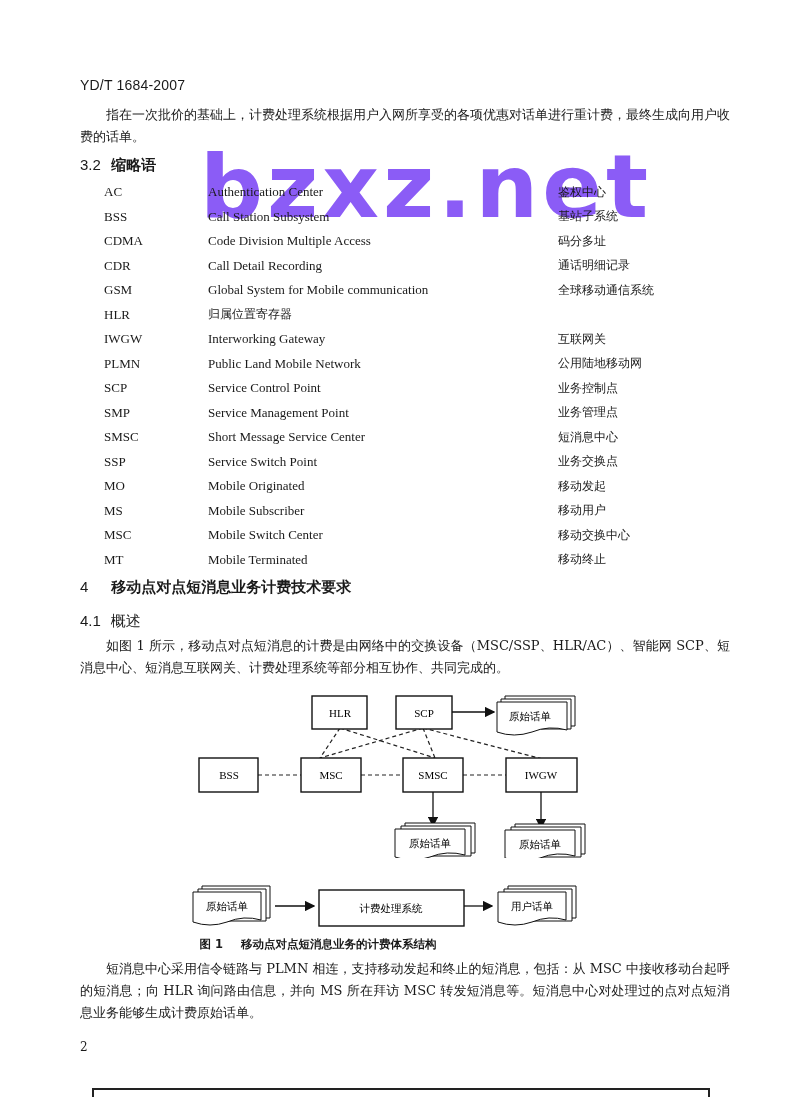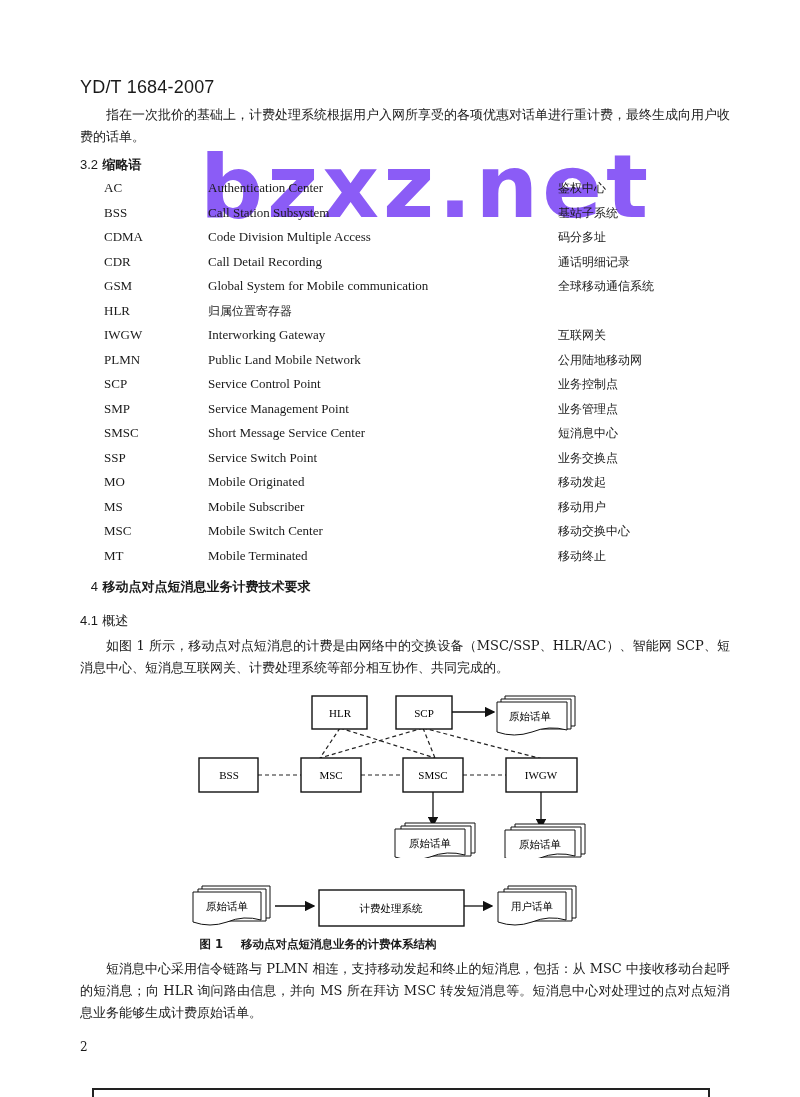--- a/index.html
+++ b/index.html
@@ -1,31 +1,31 @@
 <!DOCTYPE html>
 <html><head>
 <meta charset="utf-8">
 <style>
   html, body { margin: 0; padding: 0; }
   body {
     width: 800px; height: 1097px; background: #ffffff; position: relative; overflow: hidden;
     font-family: "DejaVu Serif", "Liberation Serif", serif; color: #1a1a1a;
   }
   .abs { position: absolute; }
-  .std-id { left: 80px; top: 77px; font-family: "Liberation Sans", "DejaVu Sans", sans-serif; font-size: 18px; letter-spacing: 0.2px; }
+  .std-id { left: 80px; top: 77px; font-family: "Liberation Sans", "DejaVu Sans", sans-serif; font-size: 14px; letter-spacing: 0.2px; }
   .para { left: 80px; width: 650px; font-size: 13px; line-height: 22px; text-align: justify; }
   .indent { text-indent: 26px; }
-  .heading { left: 72px; font-size: 13px; font-weight: bold; text-align: right; }
+  .heading { left: 80px; font-size: 15px; font-weight: bold; }
   .heading .num { font-family: "Liberation Sans", sans-serif; font-weight: normal; display: inline-block; width: 26px; }
   .watermark {
     left: 200px; top: 135px; font-family: "DejaVu Sans", "Liberation Sans", sans-serif; font-weight: bold;
     font-size: 88px; color: #8b5cf6; letter-spacing: 4px; z-index: 0; pointer-events: none;
   }
   .abbr-table { left: 104px; top: 180px; z-index: 1; }
-  .abbr-row { height: 24.5px; display: flex; font-size: 13px; }
+  .abbr-row { height: 24.5px; display: flex; align-items: center; font-size: 13px; }
   .abbr-code { width: 104px; font-family: "Liberation Serif", serif; }
   .abbr-en { width: 350px; font-family: "Liberation Serif", serif; }
   .abbr-zh { font-family: "DejaVu Sans", sans-serif; font-size: 12px; }
   .diagram { left: 180px; top: 688px; }
   .diagram2 { left: 180px; top: 880px; }
   .fig-caption { left: 0; width: 636px; top: 937px; text-align: center; font-family: "DejaVu Sans", sans-serif; font-size: 11.5px; font-weight: bold; }
   .fig-caption .fnum { margin-right: 18px; }
   .page-num { left: 80px; top: 1040px; font-size: 12px; }
   .bottom-frame { left: 92px; top: 1088px; width: 614px; height: 30px; border: 2px solid #222; border-bottom: none; }
   svg text { font-family: "Liberation Serif", serif; font-size: 11px; }

